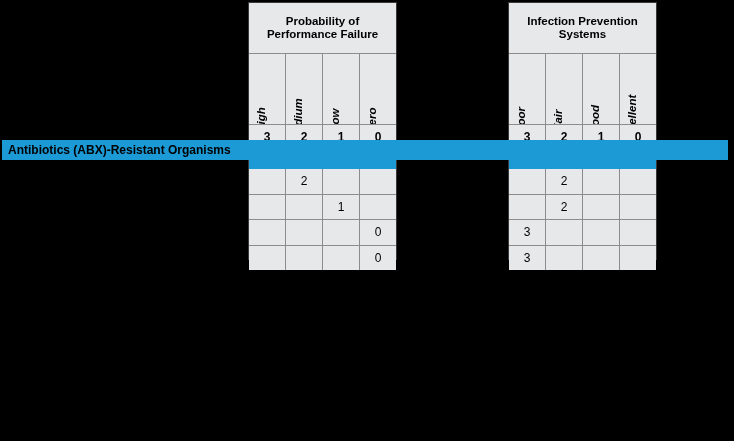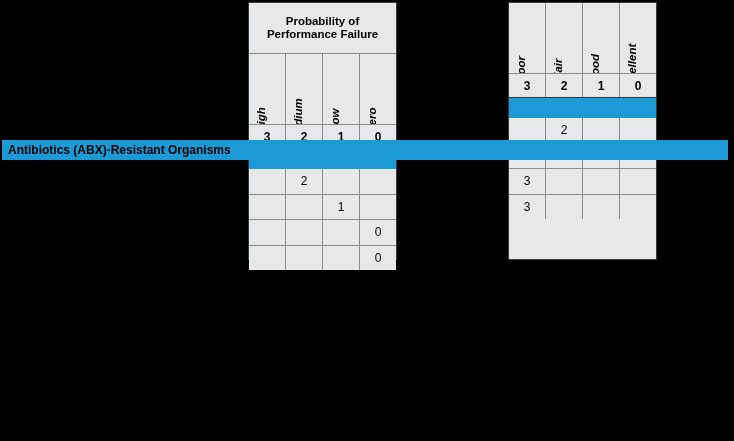--- a/index.html
+++ b/index.html
@@ -201,20 +201,22 @@
         <div class="data-cell"></div>
         <div class="data-cell"></div>
         <div class="data-cell"></div>
         <div class="data-cell">0</div>
       </div>
     </div>
   </div>
 
   <div class="matrix" id="matrix-right">
 
+    <div class="matrix-title">Infection Prevention
+Systems</div>
 
     <div class="matrix-rotrow">
       <div class="rot-cell">
         <span>Poor</span>
       </div>
       <div class="rot-cell">
         <span>Fair</span>
       </div>
       <div class="rot-cell">
         <span>Good</span>

